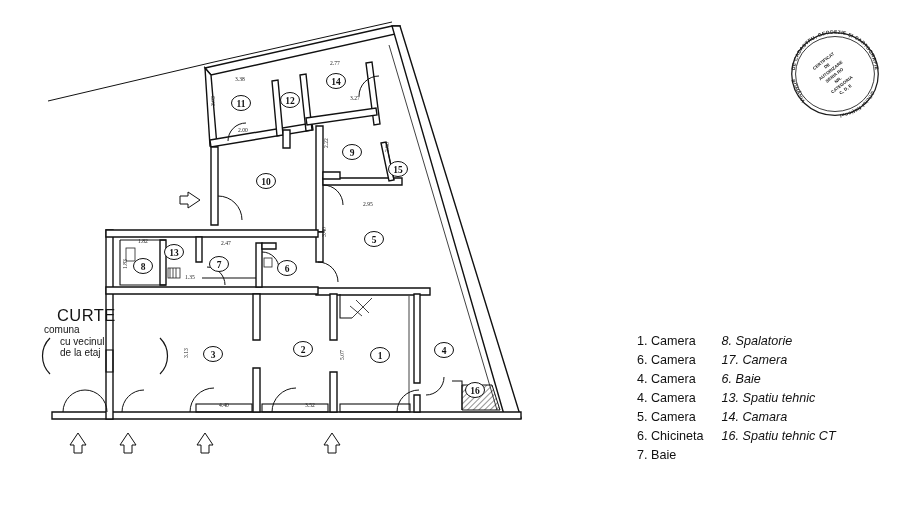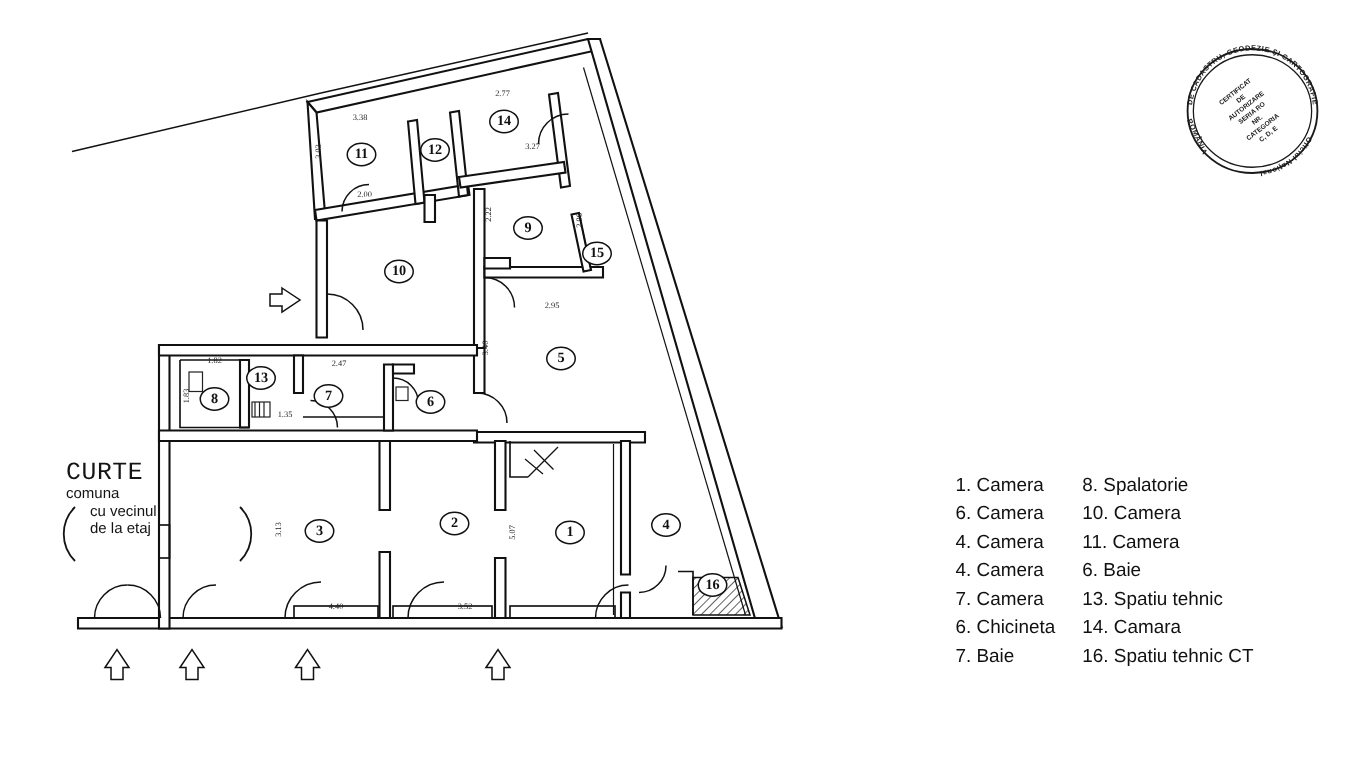--- a/index.html
+++ b/index.html
@@ -59,53 +59,54 @@
     position: absolute;
     left: 44px;
     top: 306px;
     width: 150px;
     line-height: 1.12;
     color: #141414;
   }
   #curte-note .curte-title {
     font-size: 16.5px;
     letter-spacing: 0.4px;
-    font-family: Liberation Mono, monospace;
+    font-family: Liberation Sans, sans-serif;
+    margin-left: 13px;
   }
   #curte-note .curte-line {
     font-size: 10px;
     font-family: Liberation Sans, sans-serif;
   }
   #curte-note .bracketed {
     display: block;
     position: relative;
     padding-left: 16px;
   }
 
   
   #legend {
     position: absolute;
     left: 637px;
-    top: 314px;
+    top: 332px;
     display: flex;
     gap: 18px;
     font-family: "Liberation Sans", sans-serif;
     font-size: 12.6px;
     color: #111111;
   }
   #legend .legend-col {
     display: flex;
     flex-direction: column;
   }
   #legend .legend-item {
     height: 19px;
     line-height: 19px;
     white-space: nowrap;
   }
-  #legend .col-right .legend-item { padding-left: 0; }
+  #legend .col-right .legend-item { padding-left: 0; font-style: italic; }
 
   
   #stamp {
     position: absolute;
     left: 783px;
     top: 24px;
     width: 104px;
     height: 100px;
   }
   .stamp-ring   { fill: none; stroke: #1b1b1b; stroke-width: 1.3; }
@@ -408,28 +409,27 @@
     <path d="M 126,4 C 136,14 136,30 126,40" fill="none" stroke="#141414" stroke-width="1.2"></path>
   </svg>
 </div>
 
 <div id="legend">
   <div class="legend-col col-left" id="legend-col-left">
       <div class="legend-item">1. Camera</div>
       <div class="legend-item">6. Camera</div>
       <div class="legend-item">4. Camera</div>
       <div class="legend-item">4. Camera</div>
-      <div class="legend-item">7. Camera</div>
+      <div class="legend-item">5. Camera</div>
       <div class="legend-item">6. Chicineta</div>
       <div class="legend-item">7. Baie</div>
     </div>
   <div class="legend-col col-right" id="legend-col-right">
       <div class="legend-item">8. Spalatorie</div>
-      <div class="legend-item">10. Camera</div>
-      <div class="legend-item">11. Camera</div>
+      <div class="legend-item">17. Camera</div>
       <div class="legend-item">6. Baie</div>
       <div class="legend-item">13. Spatiu tehnic</div>
       <div class="legend-item">14. Camara</div>
       <div class="legend-item">16. Spatiu tehnic CT</div>
     </div>
 </div>
 
 <div id="stamp">
   <svg width="104" height="100" viewBox="0 0 104 104">
     <ellipse class="stamp-ring" cx="52" cy="52" rx="45" ry="43"></ellipse>

